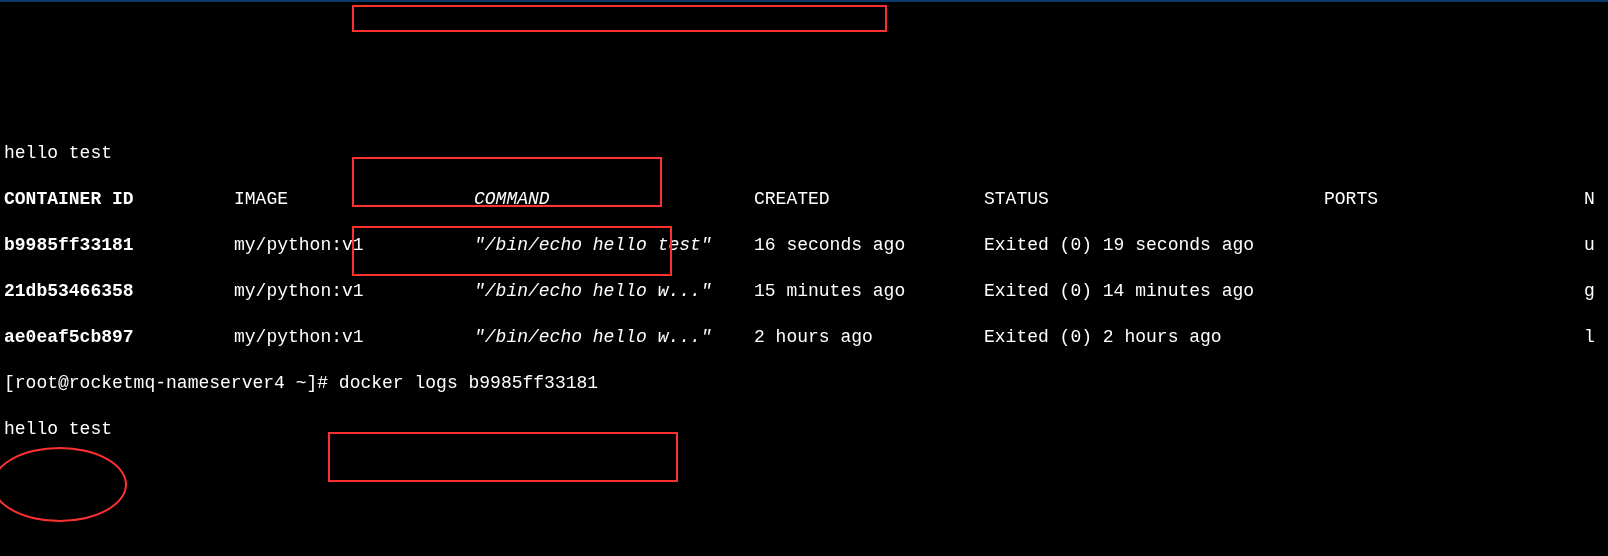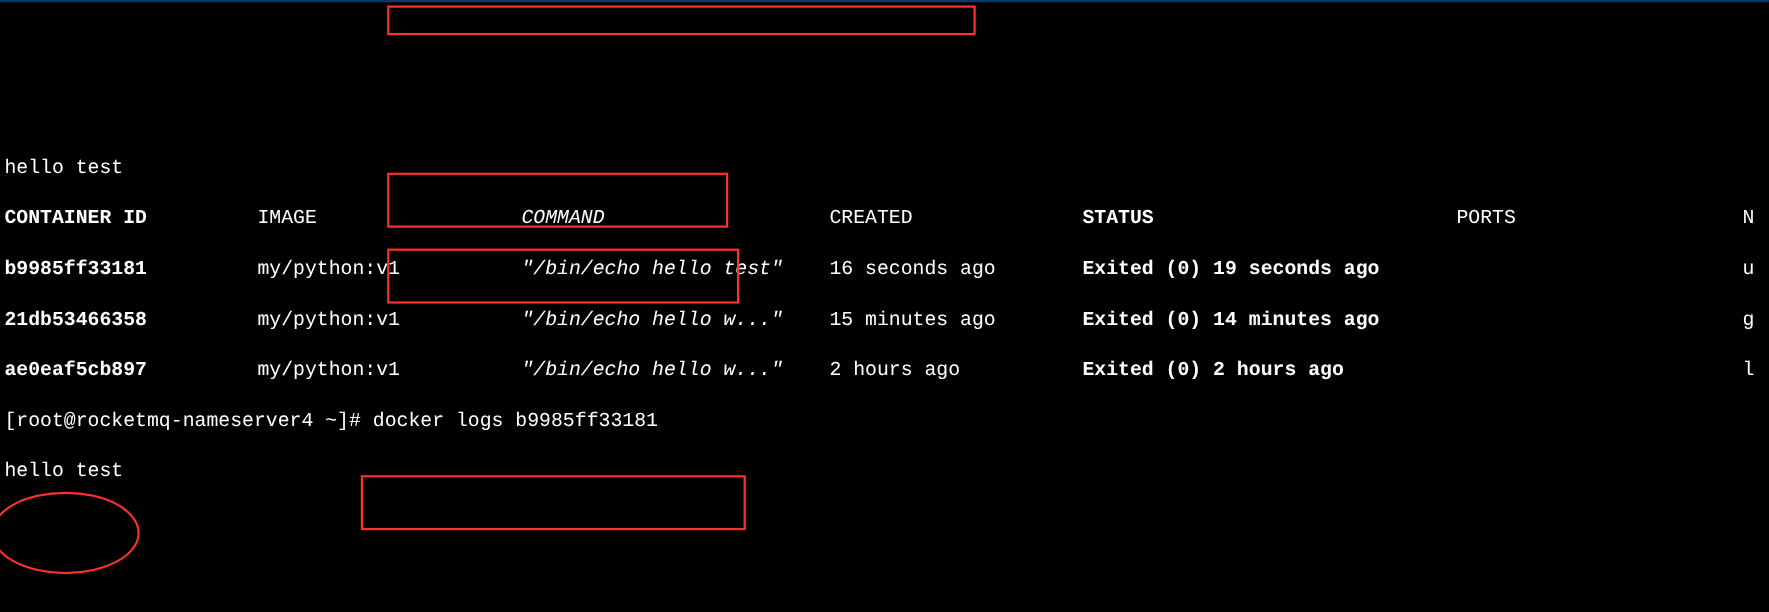--- a/index.html
+++ b/index.html
@@ -39,21 +39,21 @@
     border-radius: 50%;
     pointer-events: none;
   }
   .col {
     display: inline-block;
   }
   .c-id    { width: 230px; font-weight: bold; }
   .c-image { width: 240px; }
   .c-cmd   { width: 280px; font-style: italic; }
   .c-created { width: 230px; }
-  .c-status  { width: 340px; font-weight: bold; }
+  .c-status  { width: 340px; }
   .c-ports   { width: 260px; }
 </style>
 </head>
 <body>
 
 
 
 <div class="terminal">
 
 <span class="line">hello test</span>

